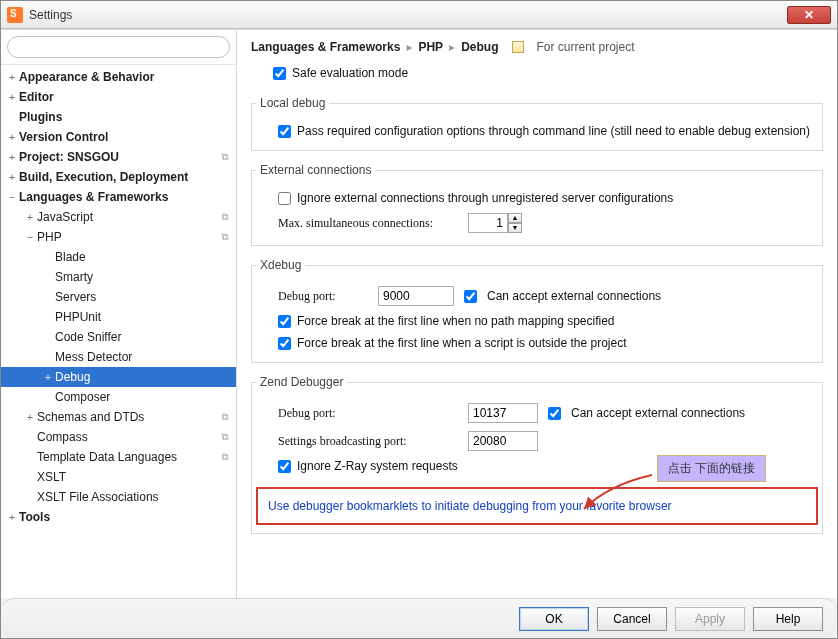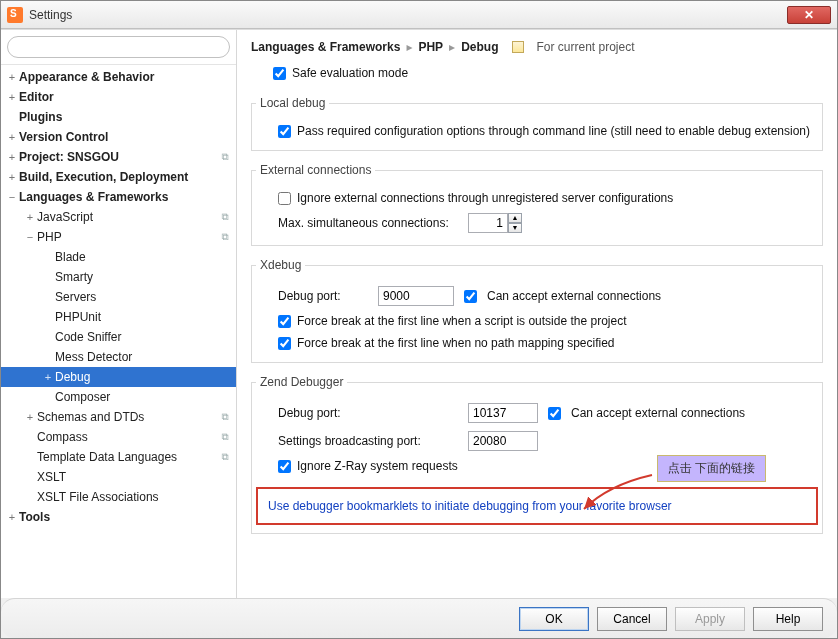--- a/index.html
+++ b/index.html
@@ -26,21 +26,21 @@
 .chead .crumb { font-weight:bold; }
 .chead .sep { color:#999; }
 .chead .proj { color:#555; font-weight:normal; font-size:11px; margin-left:8px; display:flex; align-items:center; gap:12px; }
 .chead .proj .picn { width:12px;height:12px;border:1px solid #c3a85a;background:linear-gradient(#fdf4d6,#fce79a); display:inline-block; }
 .cbody { flex:1; overflow:auto; padding: 0 14px 10px 14px; color:#111; }
 .optrow { display:flex; align-items:center; gap:6px; padding:4px 0 4px 22px; }
 .optrow input[type=checkbox]{ width:13px; height:13px; }
 fieldset { border:1px solid #d9d9d9; margin:12px 0 4px 0; padding: 10px 4px 8px 4px; }
 fieldset legend { color:#444; padding:0 4px; }
 .kv { display:flex; align-items:center; gap:10px; padding:4px 0 4px 22px; }
-.kv label { min-width: 180px; }
+.kv label { min-width: 180px; font-family: Liberation Serif, serif; }
 input.txt { height:20px; border:1px solid #abadb3; padding:0 4px; }
 input.txt.sm{ width:70px; }
 input.txt.md{ width:76px; }
 .spin { display:inline-flex; align-items:center; }
 .spin input{ width:40px; height:20px; border:1px solid #abadb3; padding:0 4px; text-align:right; }
 .spin .btns{ display:flex; flex-direction:column; }
 .spin button{ width:14px; height:10px; font-size:7px; line-height:8px; border:1px solid #9aa1aa; background:linear-gradient(#fdfdfd,#e6e6e6); padding:0; cursor:pointer; }
 .linkblock { border:2px solid #d23a2d; padding:10px; margin:10px 0 0 0; position:relative; }
 .linkblock a { color:#1341c1; text-decoration:none; }
 .note { position:absolute; right:50px; top:-34px; background:#c4b5fd; border:1px solid #c9b96e; padding:4px 10px; font-size:12px; color:#333; }
@@ -232,25 +232,25 @@
       <fieldset>
         <legend>Xdebug</legend>
         <div class="kv">
           <label style="min-width:90px">Debug port:</label>
           <input class="txt md" value="9000" style="">
           <input type="checkbox" checked="" style="">
           <span>Can accept external connections</span>
         </div>
         <div class="optrow">
           <input type="checkbox" checked="" style="">
+          <span>Force break at the first line when no path mapping specified</span>
+        </div>
+        <div class="optrow">
+          <input type="checkbox" checked="" style="">
           <span>Force break at the first line when a script is outside the project</span>
-        </div>
-        <div class="optrow">
-          <input type="checkbox" checked="" style="">
-          <span>Force break at the first line when no path mapping specified</span>
         </div>
       </fieldset>
 
       <fieldset style="position:relative;">
         <legend>Zend Debugger</legend>
         <div class="kv">
           <label>Debug port:</label>
           <input class="txt sm" value="10137" style="">
           <input type="checkbox" checked="" style="">
           <span>Can accept external connections</span>

